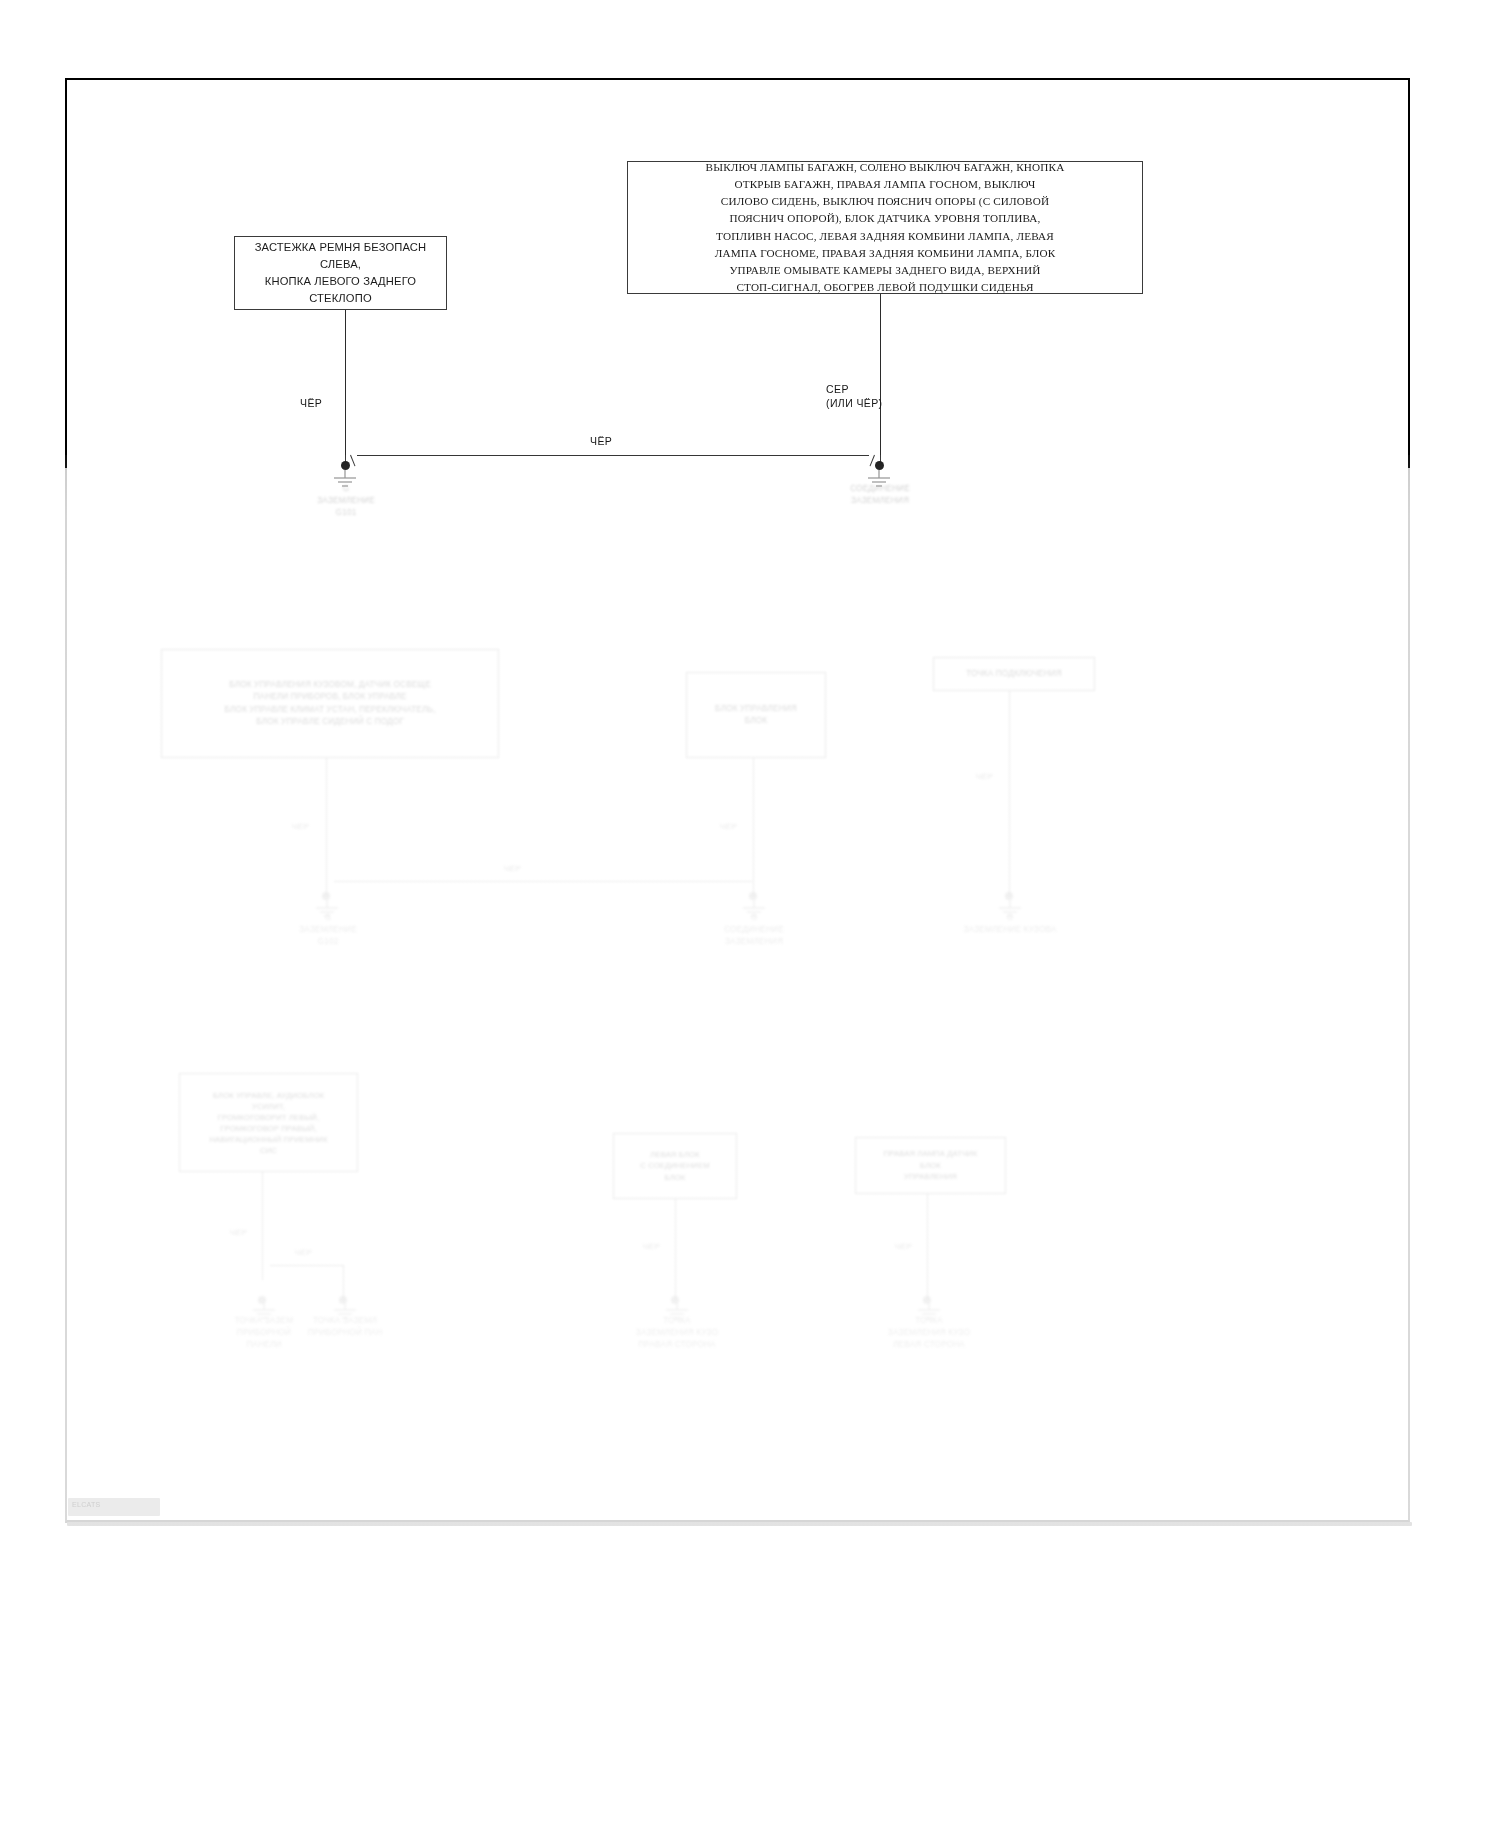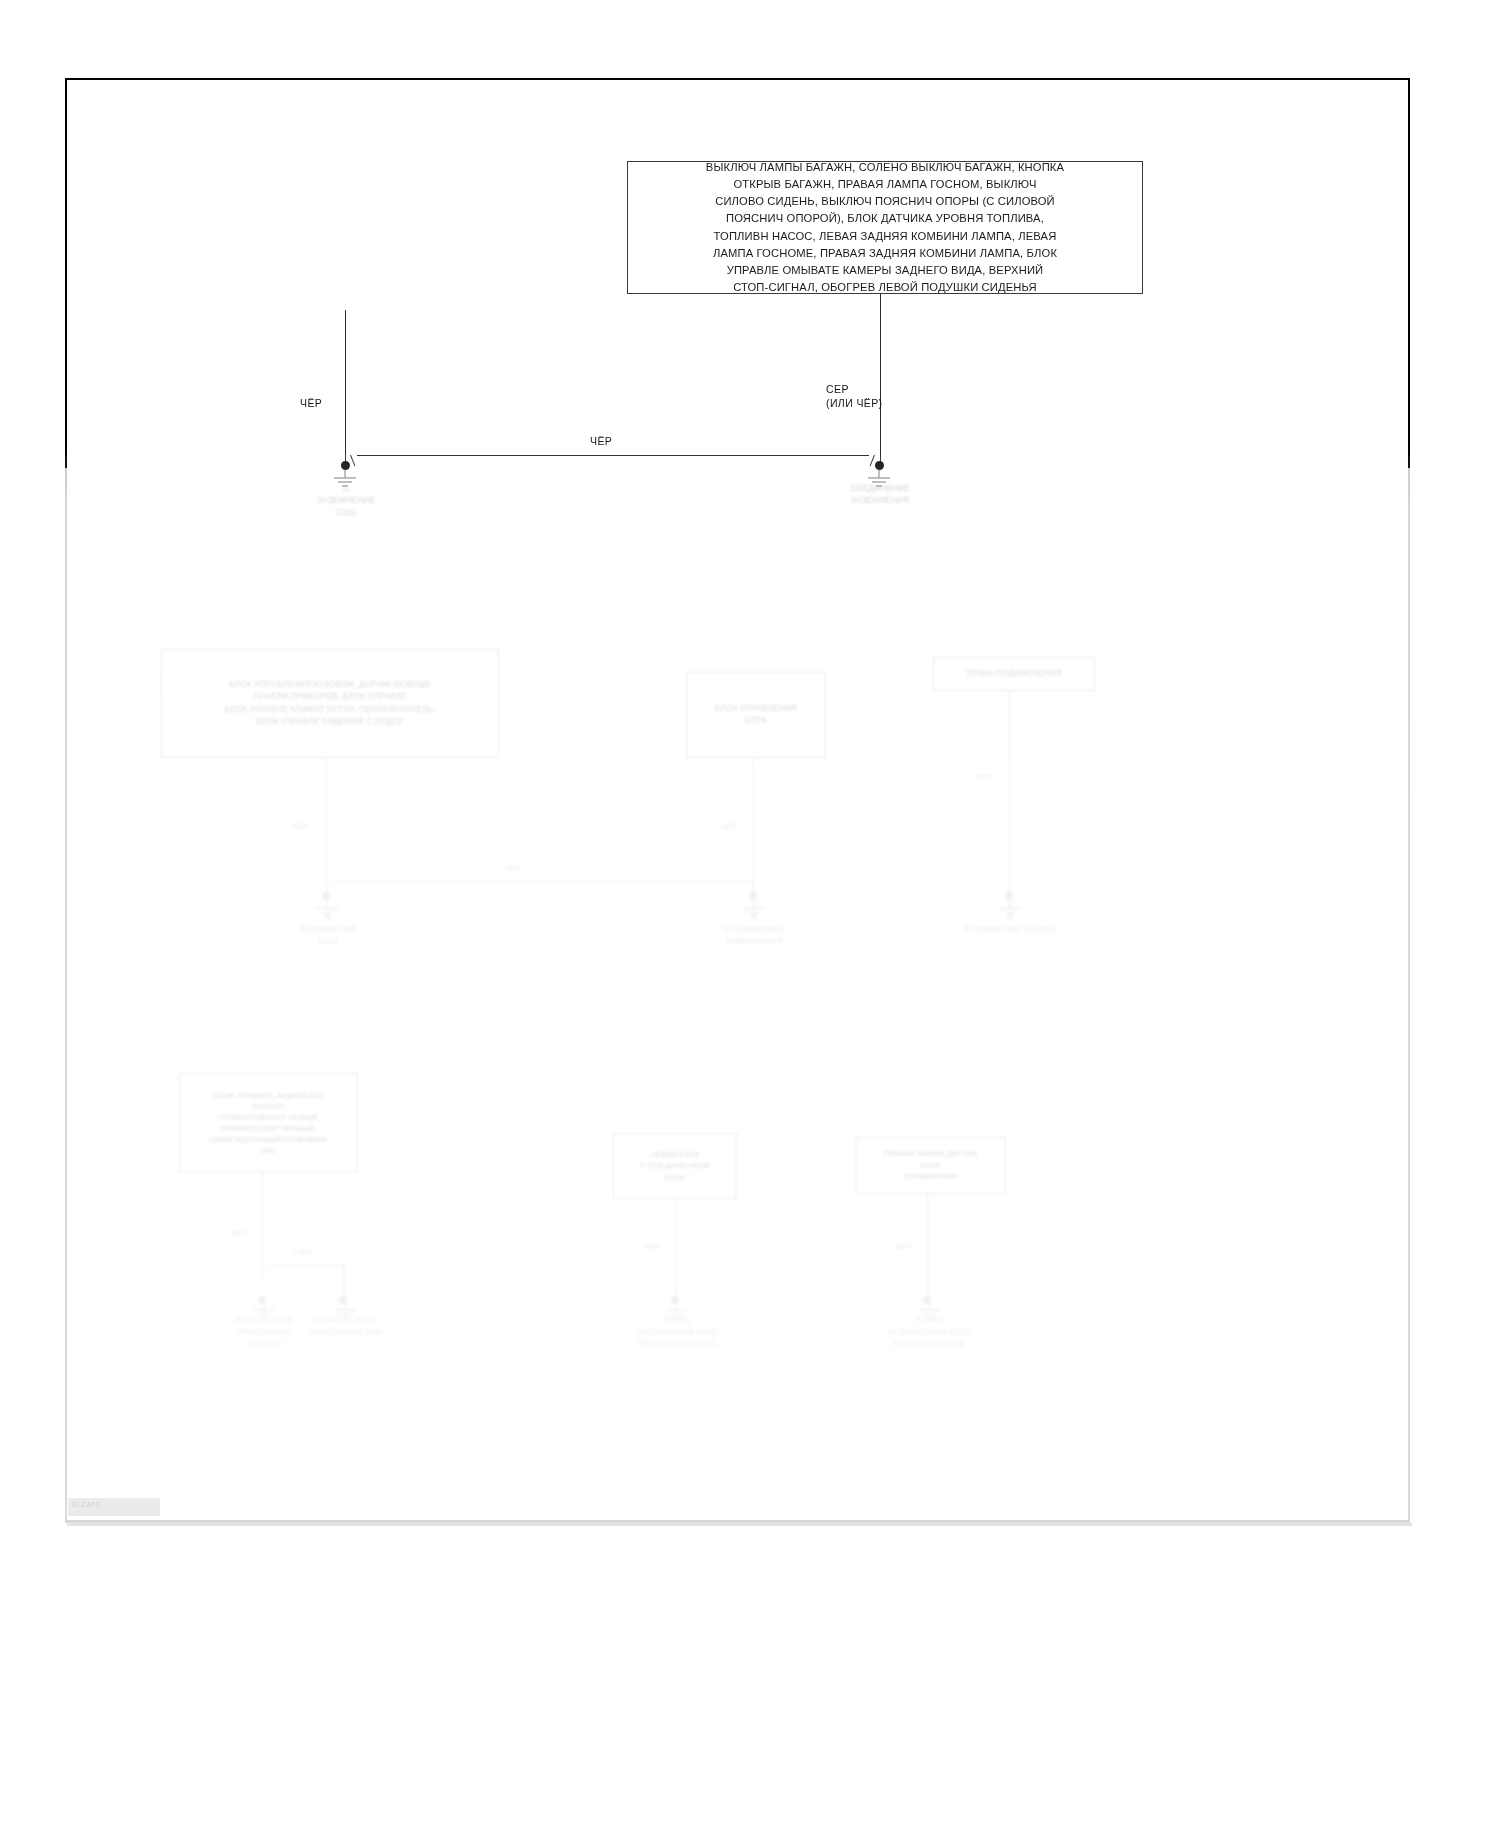--- a/index.html
+++ b/index.html
@@ -180,22 +180,26 @@
 </style>
 </head>
 <body>
 
 <div id="page">
 
   <div class="sharp-layer">
 
     <div class="frame-top"></div>
 
-
-    <div class="box sharp" style="left:627px; top:161px; width:516px; height:133px;">
+    <div class="box sharp" style="left:234px; top:236px; width:213px; height:74px;">
+      <div class="box-text">ЗАСТЕЖКА РЕМНЯ БЕЗОПАСН СЛЕВА,
+КНОПКА ЛЕВОГО ЗАДНЕГО СТЕКЛОПО</div>
+    </div>
+
+    <div class="box sharp" style="left:627px; top:161px; width:516px; height:133px;font-family:Liberation Serif, serif;">
       <div class="box-text">ВЫКЛЮЧ ЛАМПЫ БАГАЖН, СОЛЕНО ВЫКЛЮЧ БАГАЖН, КНОПКА
 ОТКРЫВ БАГАЖН, ПРАВАЯ ЛАМПА ГОСНОМ, ВЫКЛЮЧ
 СИЛОВО СИДЕНЬ, ВЫКЛЮЧ ПОЯСНИЧ ОПОРЫ (С СИЛОВОЙ
 ПОЯСНИЧ ОПОРОЙ), БЛОК ДАТЧИКА УРОВНЯ ТОПЛИВА,
 ТОПЛИВН НАСОС, ЛЕВАЯ ЗАДНЯЯ КОМБИНИ ЛАМПА, ЛЕВАЯ
 ЛАМПА ГОСНОМЕ, ПРАВАЯ ЗАДНЯЯ КОМБИНИ ЛАМПА, БЛОК
 УПРАВЛЕ ОМЫВАТЕ КАМЕРЫ ЗАДНЕГО ВИДА, ВЕРХНИЙ
 СТОП-СИГНАЛ, ОБОГРЕВ ЛЕВОЙ ПОДУШКИ СИДЕНЬЯ</div>
     </div>
 

